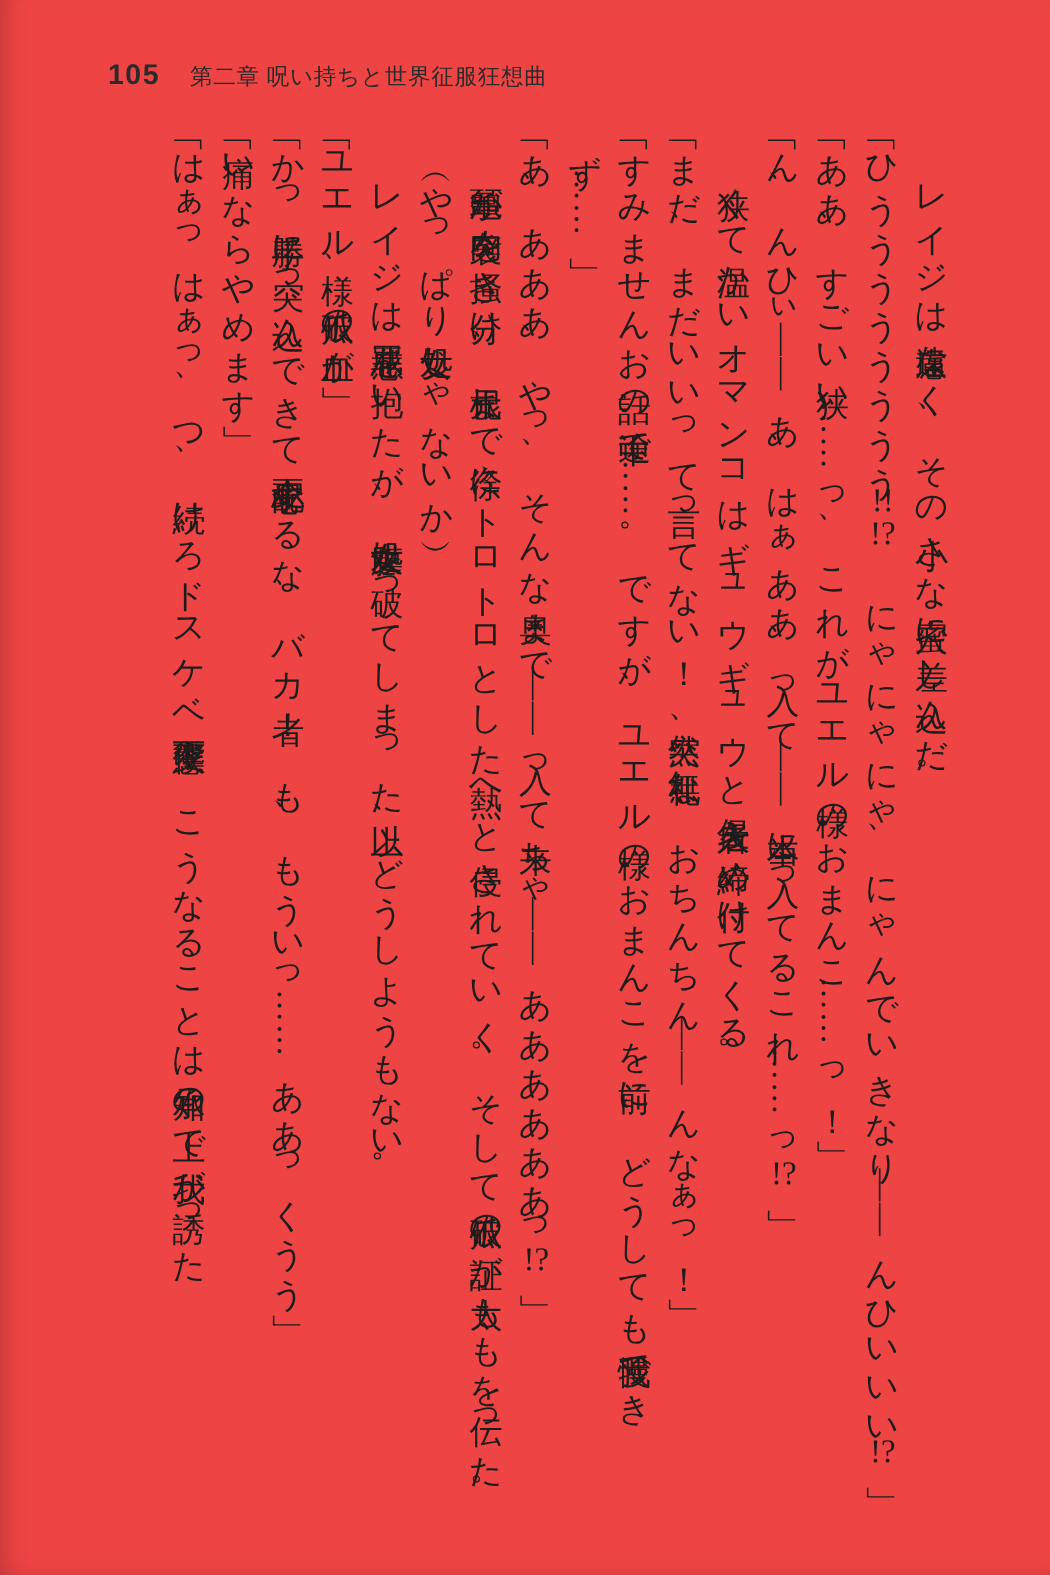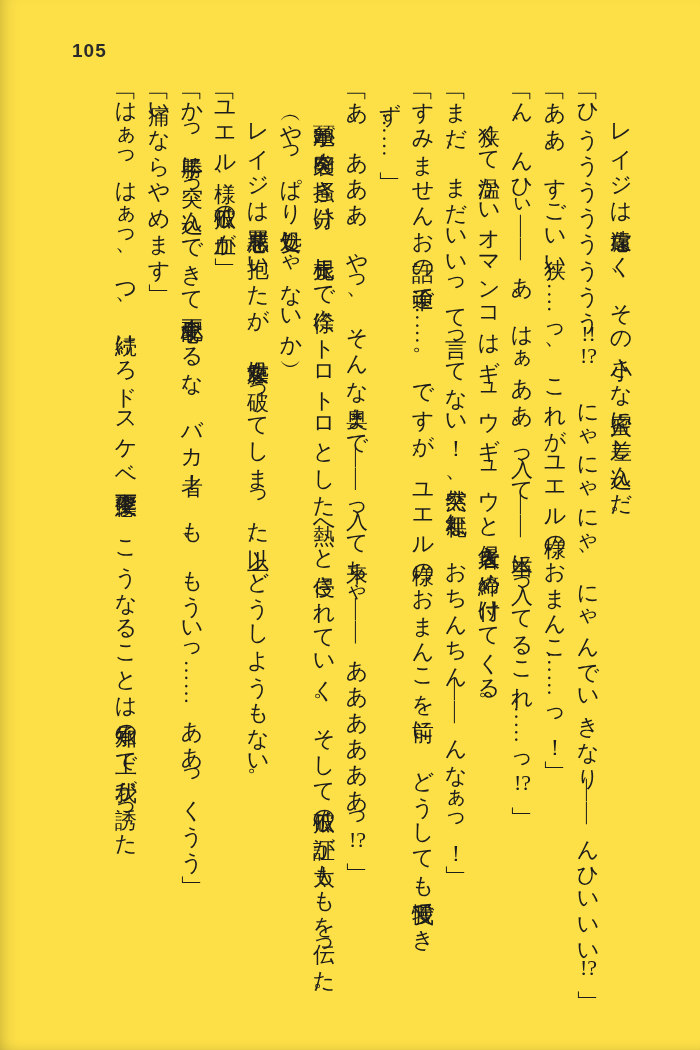--- a/index.html
+++ b/index.html
@@ -5,21 +5,21 @@
   html, body {
     margin: 0;
     padding: 0;
     background: #e8e8e8;
   }
   .page {
     position: relative;
     width: 700px;
     height: 1050px;
     margin: 0 auto;
-    background: #fde047;
+    background: #ef4444;
     overflow: hidden;
     box-shadow: inset 14px 0 18px -14px rgba(0,0,0,0.25), inset 0 -10px 14px -12px rgba(0,0,0,0.15);
     color: #1e1e1e;
   }
   
   .running-head {
     position: absolute;
     top: 40px;
     left: 72px;
     display: flex;
@@ -67,20 +67,21 @@
     letter-spacing: 0;
   }
 </style>
 </head>
 <body>
 
 <div class="page">
 
   <div class="running-head">
     <span class="page-number">105</span>
+    <span class="chapter-title">第二章 呪い持ちと世界征服狂想曲</span>
   </div>
 
   <div class="text-columns">
       <p class="indent"><span>レイジは遠慮なく、その小さな蜜穴に差し込んだ。</span></p>
       <p><span>「ひうううううううう</span><span class="tcy">!!</span><span class="tcy">!?</span><span>　にゃにゃにゃ、にゃんでいきなり——んひいいい</span><span class="tcy">!?</span><span>」</span></p>
       <p><span>「ああ、すごい狭い……っ、これがユエル様のおまんこ……っ！」</span></p>
       <p><span>「ん、んひぃ——あ、はぁああ、入って——本当に入ってるこれ……っ</span><span class="tcy">!?</span><span>」</span></p>
       <p class="indent"><span>狭くて温かいオマンコはギュウギュウと侵入者を締め付けてくる。</span></p>
       <p><span>「まだ、まだいいって言ってない！　突然、無礼な、おちんちん——んなぁっ！」</span></p>
       <p><span>「すみませんお話の途中で……。ですが、ユエル様のおまんこを前に、どうしても我慢できず……」</span></p>

